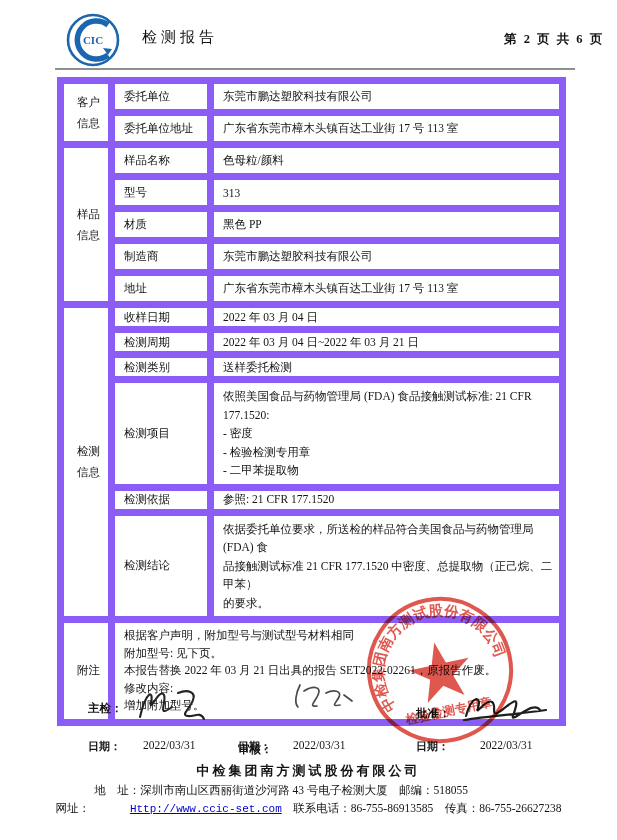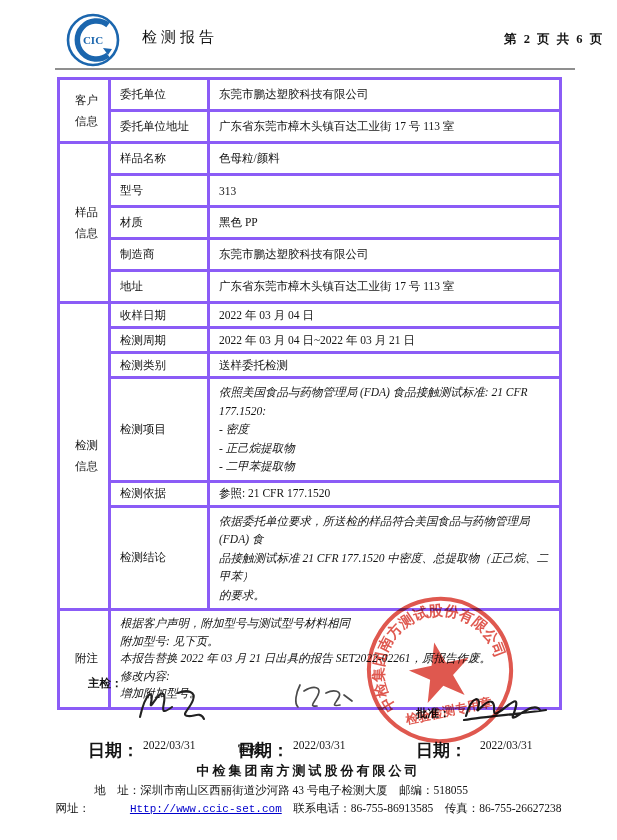--- a/index.html
+++ b/index.html
@@ -16,32 +16,32 @@
   .hdr-title { position:absolute; left:142px; top:28px; font-size:15px; font-weight:normal; letter-spacing:4px; }
   .hdr-no { position:absolute; left:232px; top:31px; font-size:12px; font-weight:bold; }
   .hdr-page { position:absolute; left:468px; top:31px; font-size:12.5px; font-weight:bold; letter-spacing:2px;margin-left:36px; }
   .hdr-rule { position:absolute; left:55px; top:68px; width:520px; height:0; border-top:2px solid #8f8f8f; }
 
   
   table.report {
     position:absolute; left:57px; top:77px; width:502px;
     border-collapse:collapse; table-layout:fixed; font-size:11.5px;
   }
-  table.report td { border:3px solid #8b5cf6; padding:0 4px 0 9px; vertical-align:middle; }
+  table.report td { border:7px solid #8b5cf6; padding:0 4px 0 9px; vertical-align:middle; }
   td.cat { text-align:center; padding:0; line-height:21px; }
   td.val { }
   .h32 { height:32px; }
   .h25 { height:25px; }
-  .multi { padding-top:4px !important; padding-bottom:4px !important; vertical-align:top;font-style:italic; }
+  .multi { padding-top:4px !important; padding-bottom:4px !important; vertical-align:top; }
   .multi .ln { line-height:18.5px; }
   .note-cell .ln { line-height:17.5px; }
 
   
   .sig-label { position:absolute; font-size:11.5px; font-weight:bold; }
-  .sig-date-label { position:absolute; font-size:17px; font-weight:bold;text-align:center; }
+  .sig-date-label { position:absolute; font-size:11px; font-weight:bold;text-align:center; }
   .sig-date { position:absolute; font-size:11.5px; }
   .sig-svg { position:absolute; }
 
   
   .stamp {
     position:absolute; left:360px; top:590px; width:160px; height:160px;
     transform:rotate(-12deg); mix-blend-mode:multiply; opacity:.92;
   }
 
   
@@ -130,21 +130,21 @@
     <tr class="h25">
       <td>检测类别</td>
       <td class="val">送样委托检测</td>
     </tr>
     <tr>
       <td>检测项目</td>
       <td class="val multi">
         <div class="ln">依照美国食品与药物管理局 (FDA) 食品接触测试标准: 21 CFR</div>
         <div class="ln">177.1520:</div>
         <div class="ln">- 密度</div>
-        <div class="ln">- 正己烷提取物</div>
+        <div class="ln">- 检验检测专用章</div>
         <div class="ln">- 二甲苯提取物</div>
       </td>
     </tr>
     <tr class="h25">
       <td>检测依据</td>
       <td class="val">参照: 21 CFR 177.1520</td>
     </tr>
     <tr>
       <td>检测结论</td>
       <td class="val multi">
@@ -160,21 +160,21 @@
         <div class="ln">根据客户声明，附加型号与测试型号材料相同</div>
         <div class="ln">附加型号: 见下页。</div>
         <div class="ln">本报告替换 2022 年 03 月 21 日出具的报告 SET2022-02261，原报告作废。</div>
         <div class="ln">修改内容:</div>
         <div class="ln">增加附加型号。</div>
       </td>
     </tr>
   </tbody>
     </table>
 
-  <div class="sig-label" style="left:88px; top:676px;text-align:right;">主检：</div>
+  <div class="sig-label" style="left:88px; top:701px;text-align:right;">主检：</div>
   <svg class="sig-svg" style="left:130px; top:683px;" width="82" height="46" viewBox="0 0 82 46">
     <path d="M10 34 C16 8,24 6,21 20 C19 30,30 4,34 12 C37 18,26 36,42 24 M48 10 C58 6,66 9,63 17 C60 26,50 32,58 33 C64 34,70 28,74 36" fill="none" stroke="#232323" stroke-width="2.1" stroke-linecap="round"></path>
   </svg>
   <div class="sig-label" style="left:238px; top:742px;">审核：</div>
   <svg class="sig-svg" style="left:284px; top:677px;" width="74" height="44" viewBox="0 0 74 44">
     <path d="M16 8 C12 16,10 26,14 30 M20 14 C30 8,38 10,34 18 C31 25,24 30,33 29 M42 16 C50 12,58 14,55 20 C52 26,46 30,56 28 M60 18 L68 24" fill="none" stroke="#4a4a4a" stroke-width="1.7" stroke-linecap="round"></path>
   </svg>
   <div class="sig-label" style="left:416px; top:706px;">批准：</div>
   <svg class="sig-svg" style="left:458px; top:686px;" width="92" height="48" viewBox="0 0 92 48">
     <path d="M8 30 C14 8,24 10,20 22 C17 31,28 12,34 16 C40 20,30 34,44 24 C52 18,60 10,58 20 C56 30,50 36,62 28 C70 23,78 18,82 24 M6 34 C30 30,62 28,88 24" fill="none" stroke="#1e1e1e" stroke-width="2.2" stroke-linecap="round"></path>

